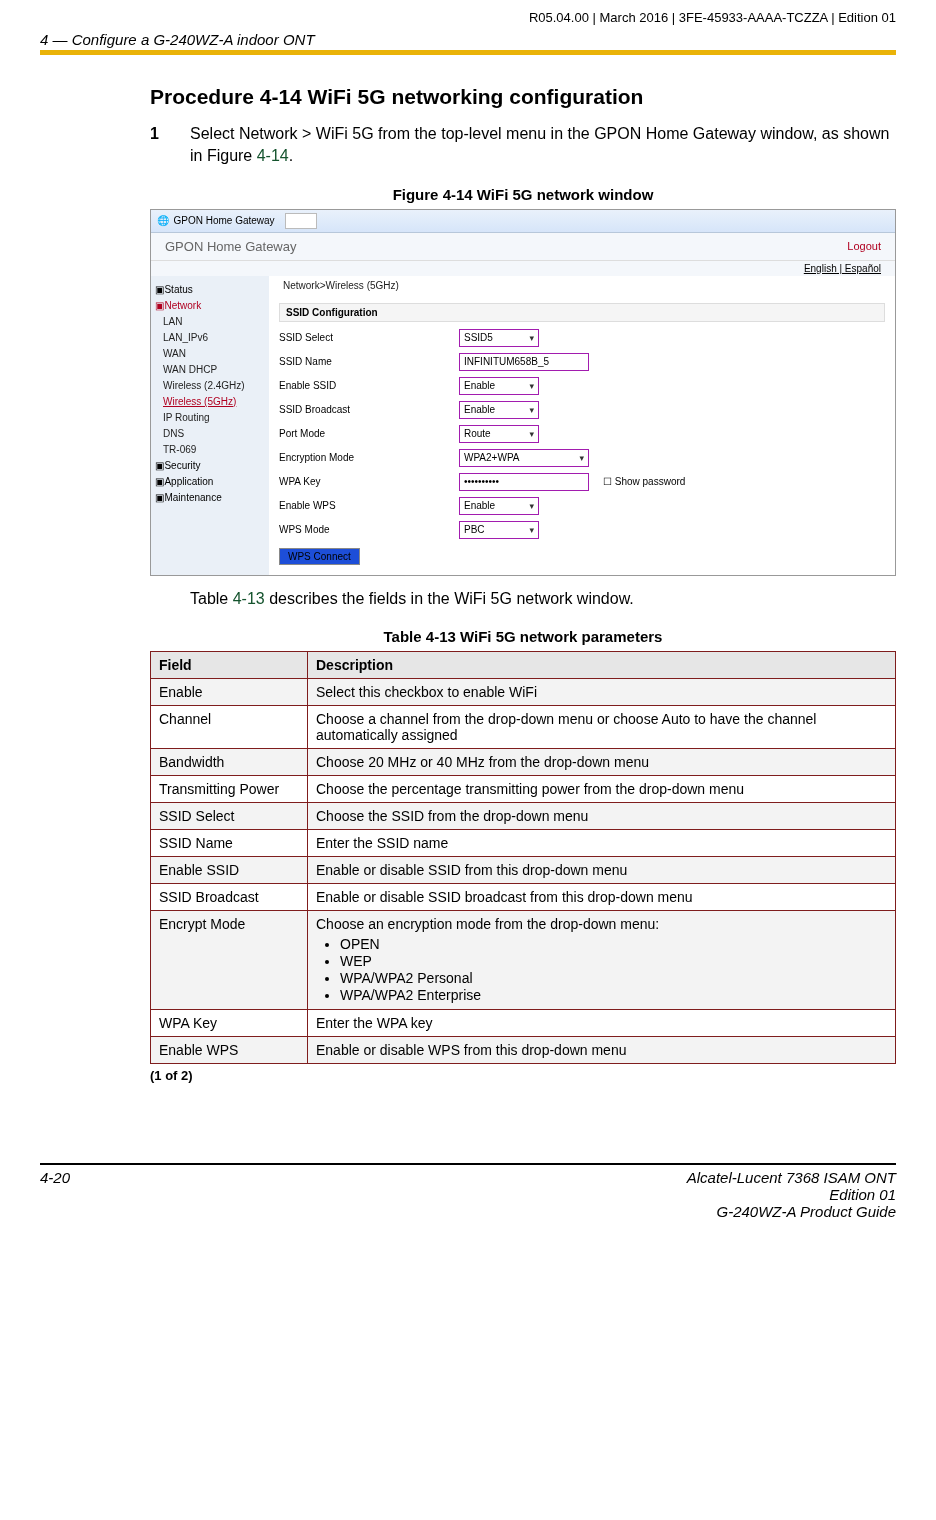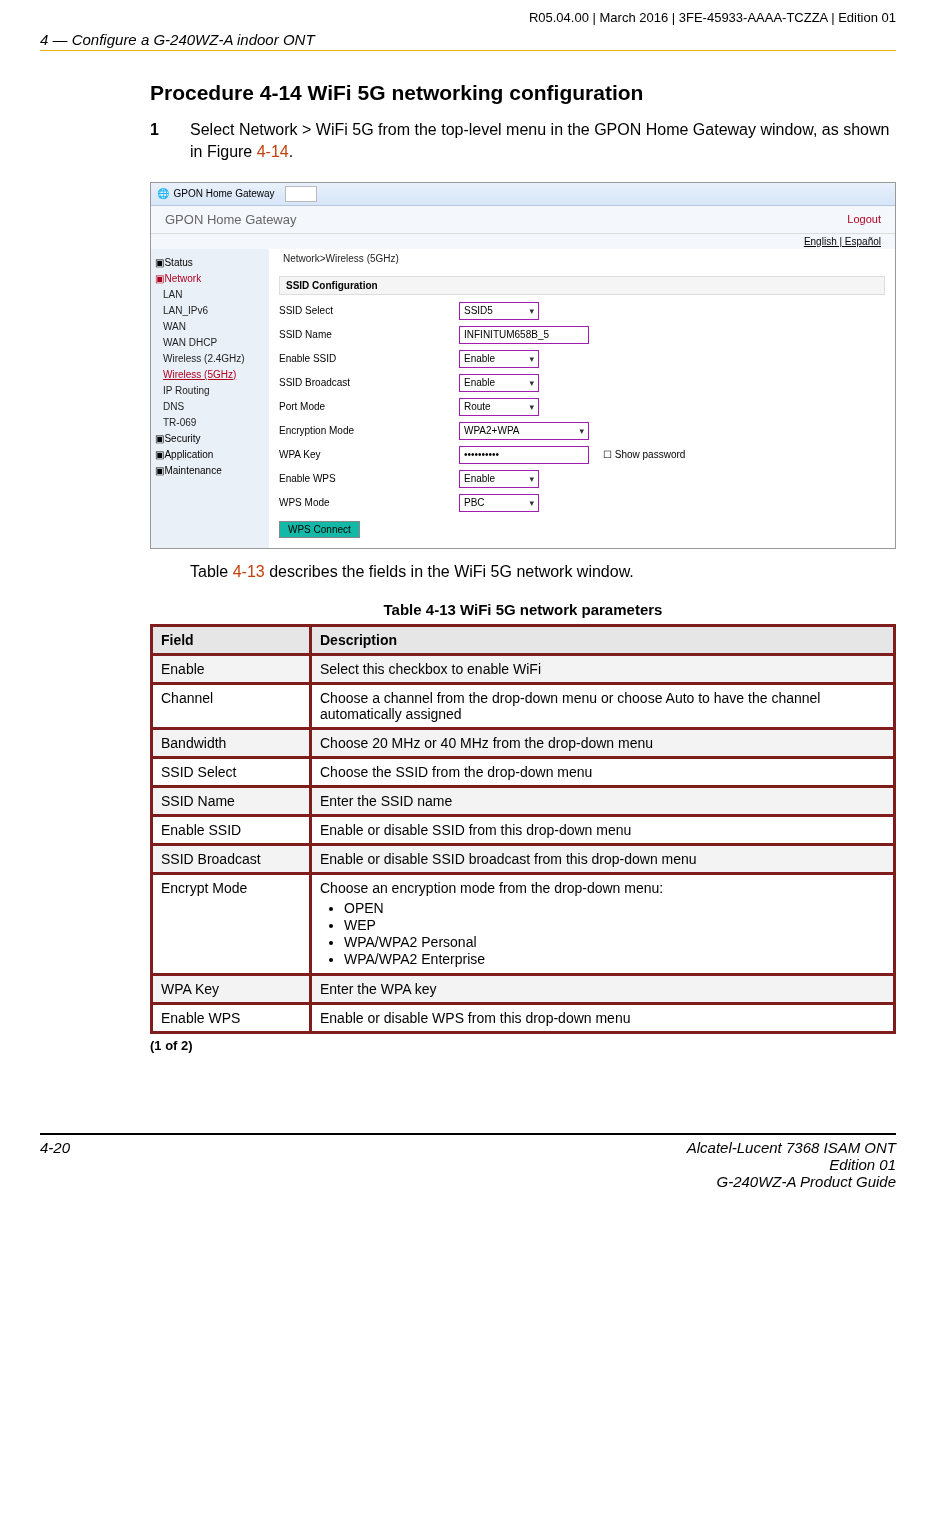--- a/index.html
+++ b/index.html
@@ -16,21 +16,21 @@
     box-sizing: border-box;
   }
   .doc-meta {
     text-align: right;
     font-size: 13px;
     margin-bottom: 6px;
   }
   .running-head {
     font-style: italic;
     font-size: 15px;
-    border-bottom: 1px solid #eab308;
+    border-bottom: 5px solid #eab308;
     padding-bottom: 2px;
     margin-bottom: 30px;
   }
   .content-block {
     margin-left: 110px;
   }
   h2.procedure {
     font-size: 21px;
     font-weight: bold;
     margin: 0 0 14px 0;
@@ -39,21 +39,21 @@
     display: flex;
     margin-bottom: 18px;
     line-height: 1.4;
     font-size: 16px;
   }
   .step .num {
     font-weight: bold;
     width: 40px;
     flex-shrink: 0;
   }
-  .fig-ref { color: #c2410c; }
+  .fig-ref { color: #14532d; }
   .figure-caption, .table-caption {
     text-align: center;
     font-weight: bold;
     font-size: 15px;
     margin: 18px 0 6px 0;
   }
   .screenshot {
     border: 1px solid #999;
     background: #f4f7fb;
     font-size: 10px;
@@ -106,31 +106,31 @@
   }
   .screenshot .formrow .lbl { width:180px;}
   .screenshot .formrow .ctl {
     border:1px solid #a21caf; background:#fff; padding:1px 4px; min-width:70px; height:14px;
     display:inline-flex; align-items:center; justify-content:space-between;
   }
   .screenshot .formrow .ctl.wide { min-width:120px;}
   .screenshot .formrow .caret { font-size:9px; color:#333;}
   .screenshot .chk { margin-left:14px;}
   .screenshot .btnrow { padding:6px 10px 10px 10px;}
-  .screenshot .btn { border:1px solid #888; background:#14b8a6; padding:2px 8px; display:inline-block;}
+  .screenshot .btn { border:1px solid #888; background:#1d4ed8; padding:2px 8px; display:inline-block;}
   .post-fig {
     font-size:16px; margin: 8px 0 18px 40px; line-height:1.4;
   }
   table.params {
     border-collapse: collapse;
     width: 100%;
     font-size: 14px;
   }
   table.params th, table.params td {
-    border: 3px solid #7f1d1d;
+    border: 1px solid #7f1d1d;
     padding: 5px 8px;
     text-align: left;
     vertical-align: top;
   }
   table.params th {
     background: #e6e6e6;
     font-weight: bold;
   }
   table.params tr:nth-child(odd) td { background:#f3f3f3;}
   table.params tr:nth-child(even) td { background:#ffffff;}
@@ -159,20 +159,21 @@
   <div class="content-block">
     <h2 class="procedure">Procedure 4-14  WiFi 5G networking configuration</h2>
 
     <div class="step">
       <div class="num">1</div>
       <div>
         <span>Select Network &gt; WiFi 5G from the top-level menu in the GPON Home Gateway window, as shown in Figure </span><span class="fig-ref">4-14</span><span>.</span>
       </div>
     </div>
 
+    <div class="figure-caption">Figure 4-14  WiFi 5G network window</div>
 
     <div class="screenshot">
       <div class="titlebar">
         <span>🌐</span>
         <span>GPON Home Gateway</span>
         <span class="tabspace"></span>
       </div>
       <div class="topbar">
         <span class="brand">GPON Home Gateway</span>
         <span class="right">Logout</span>
@@ -288,20 +289,24 @@
           </tr>
           <tr>
             <td>Channel</td>
             <td>Choose a channel from the drop-down menu or choose Auto to have the channel automatically assigned</td>
           </tr>
           <tr>
             <td>Bandwidth</td>
             <td>Choose 20 MHz or 40 MHz from the drop-down menu</td>
           </tr>
           <tr>
+            <td>Transmitting Power</td>
+            <td>Choose the percentage transmitting power from the drop-down menu</td>
+          </tr>
+          <tr>
             <td>SSID Select</td>
             <td>Choose the SSID from the drop-down menu</td>
           </tr>
           <tr>
             <td>SSID Name</td>
             <td>Enter the SSID name</td>
           </tr>
           <tr>
             <td>Enable SSID</td>
             <td>Enable or disable SSID from this drop-down menu</td>

